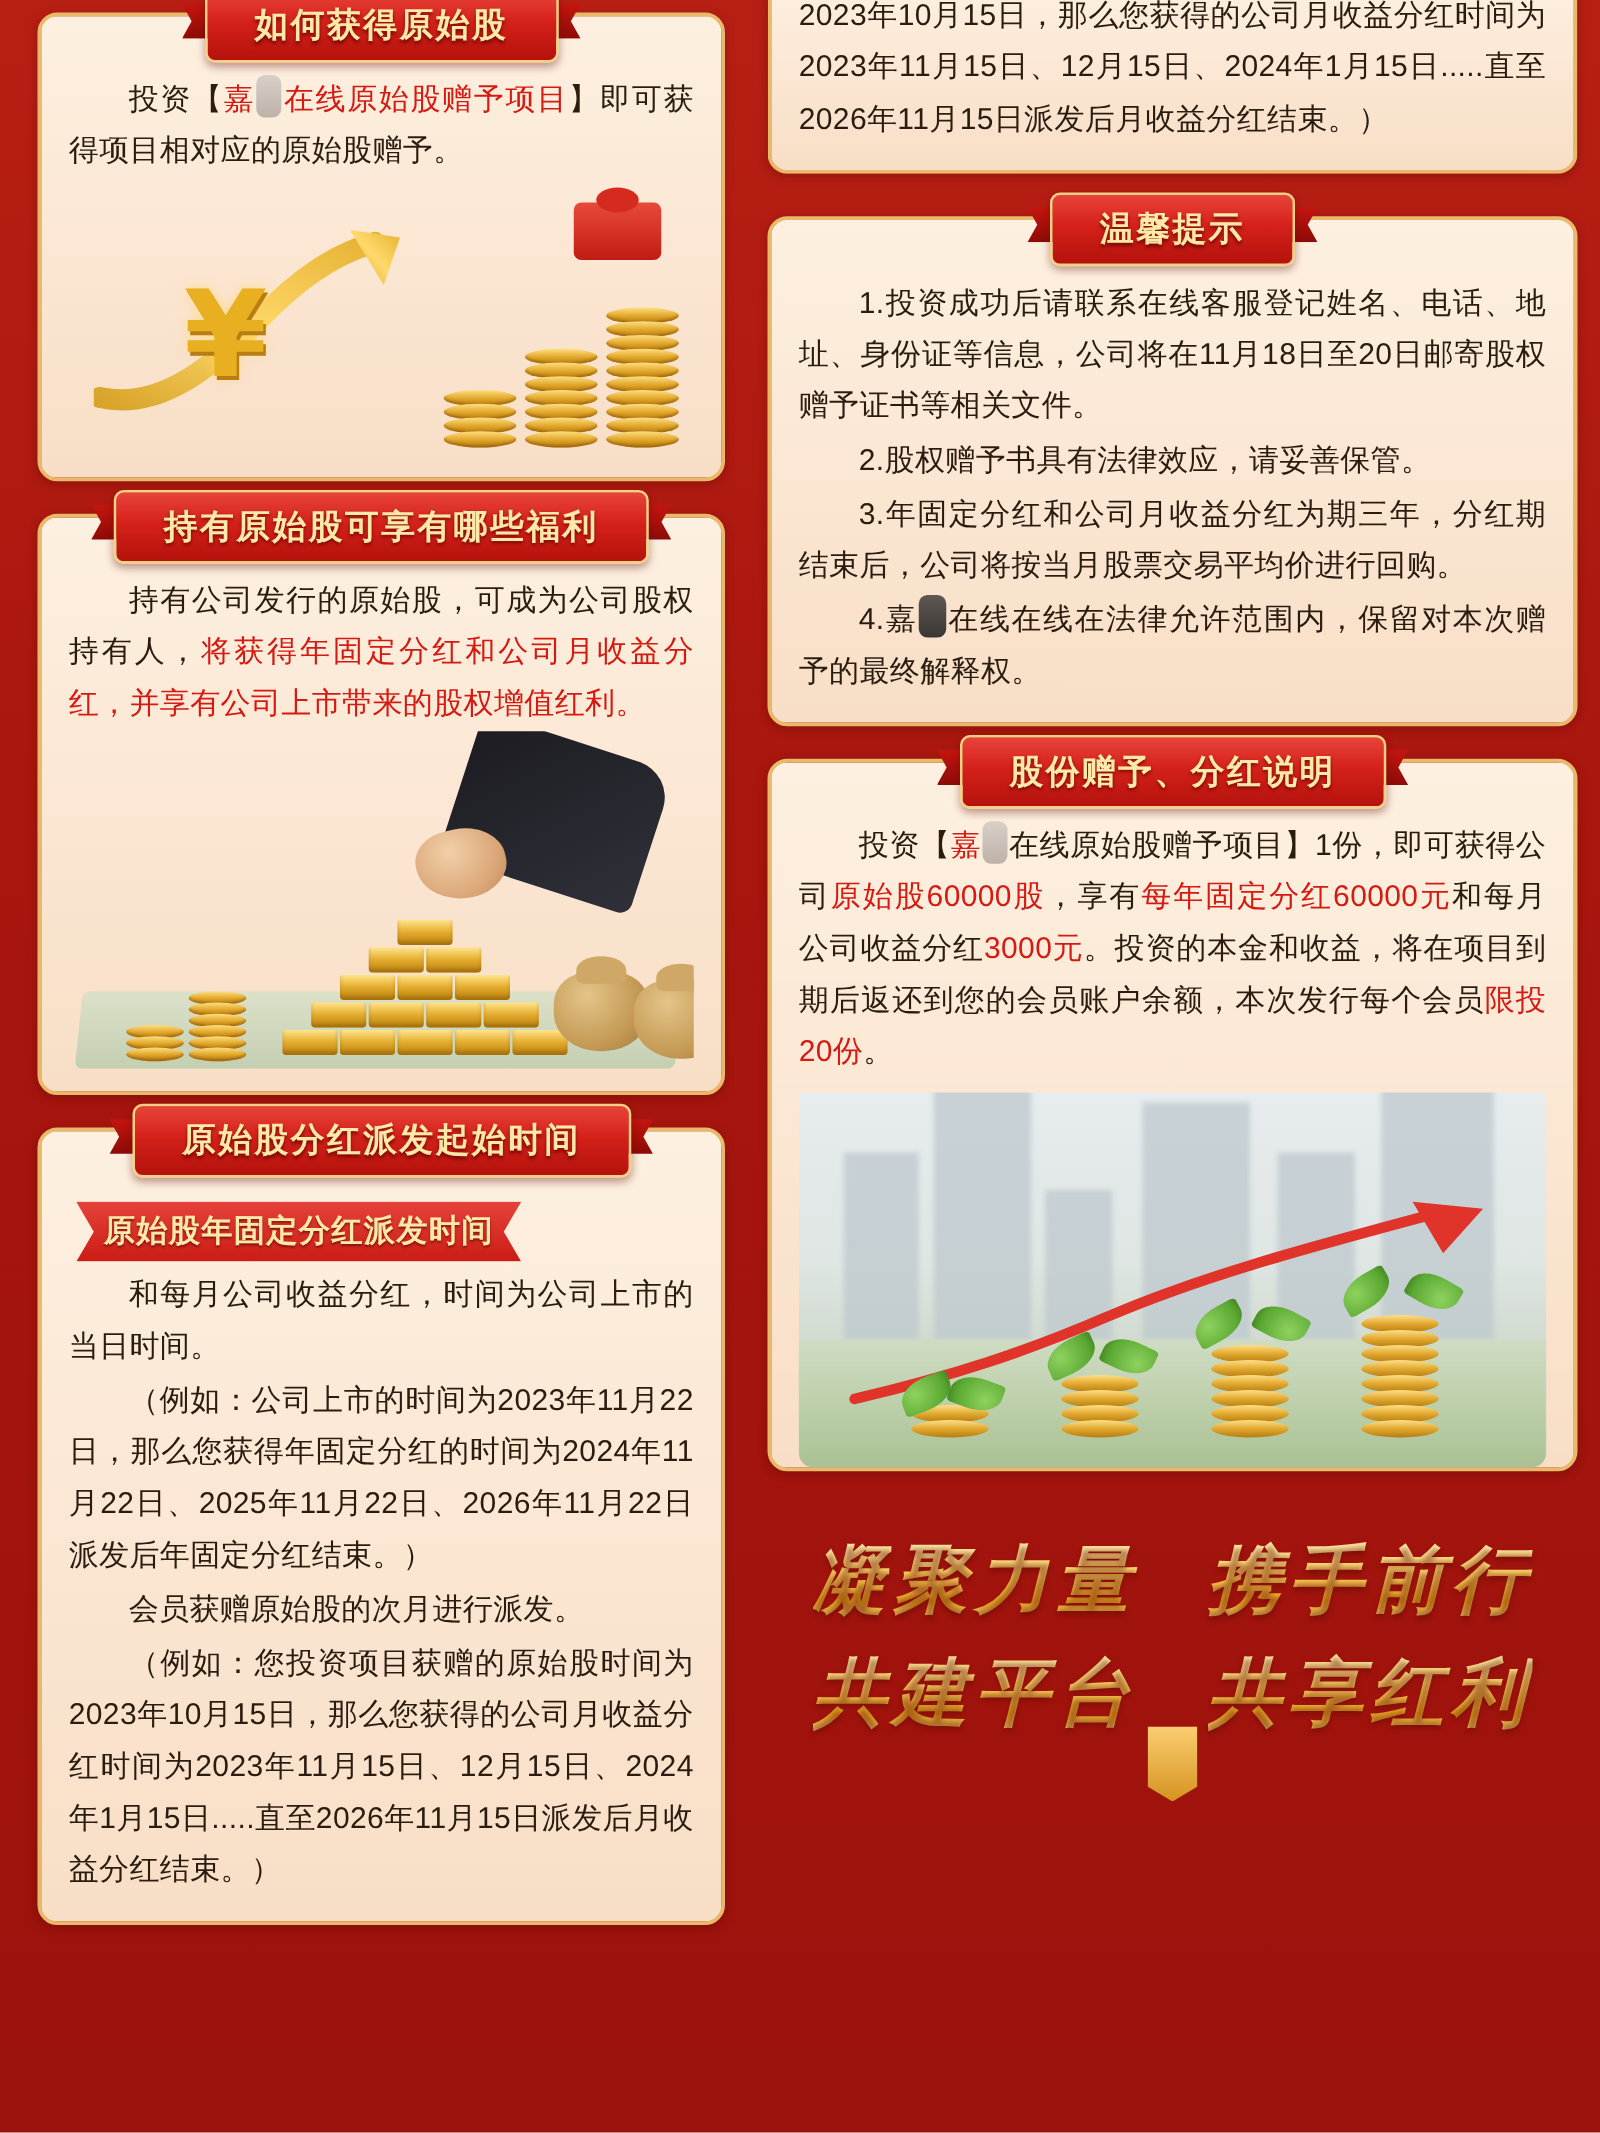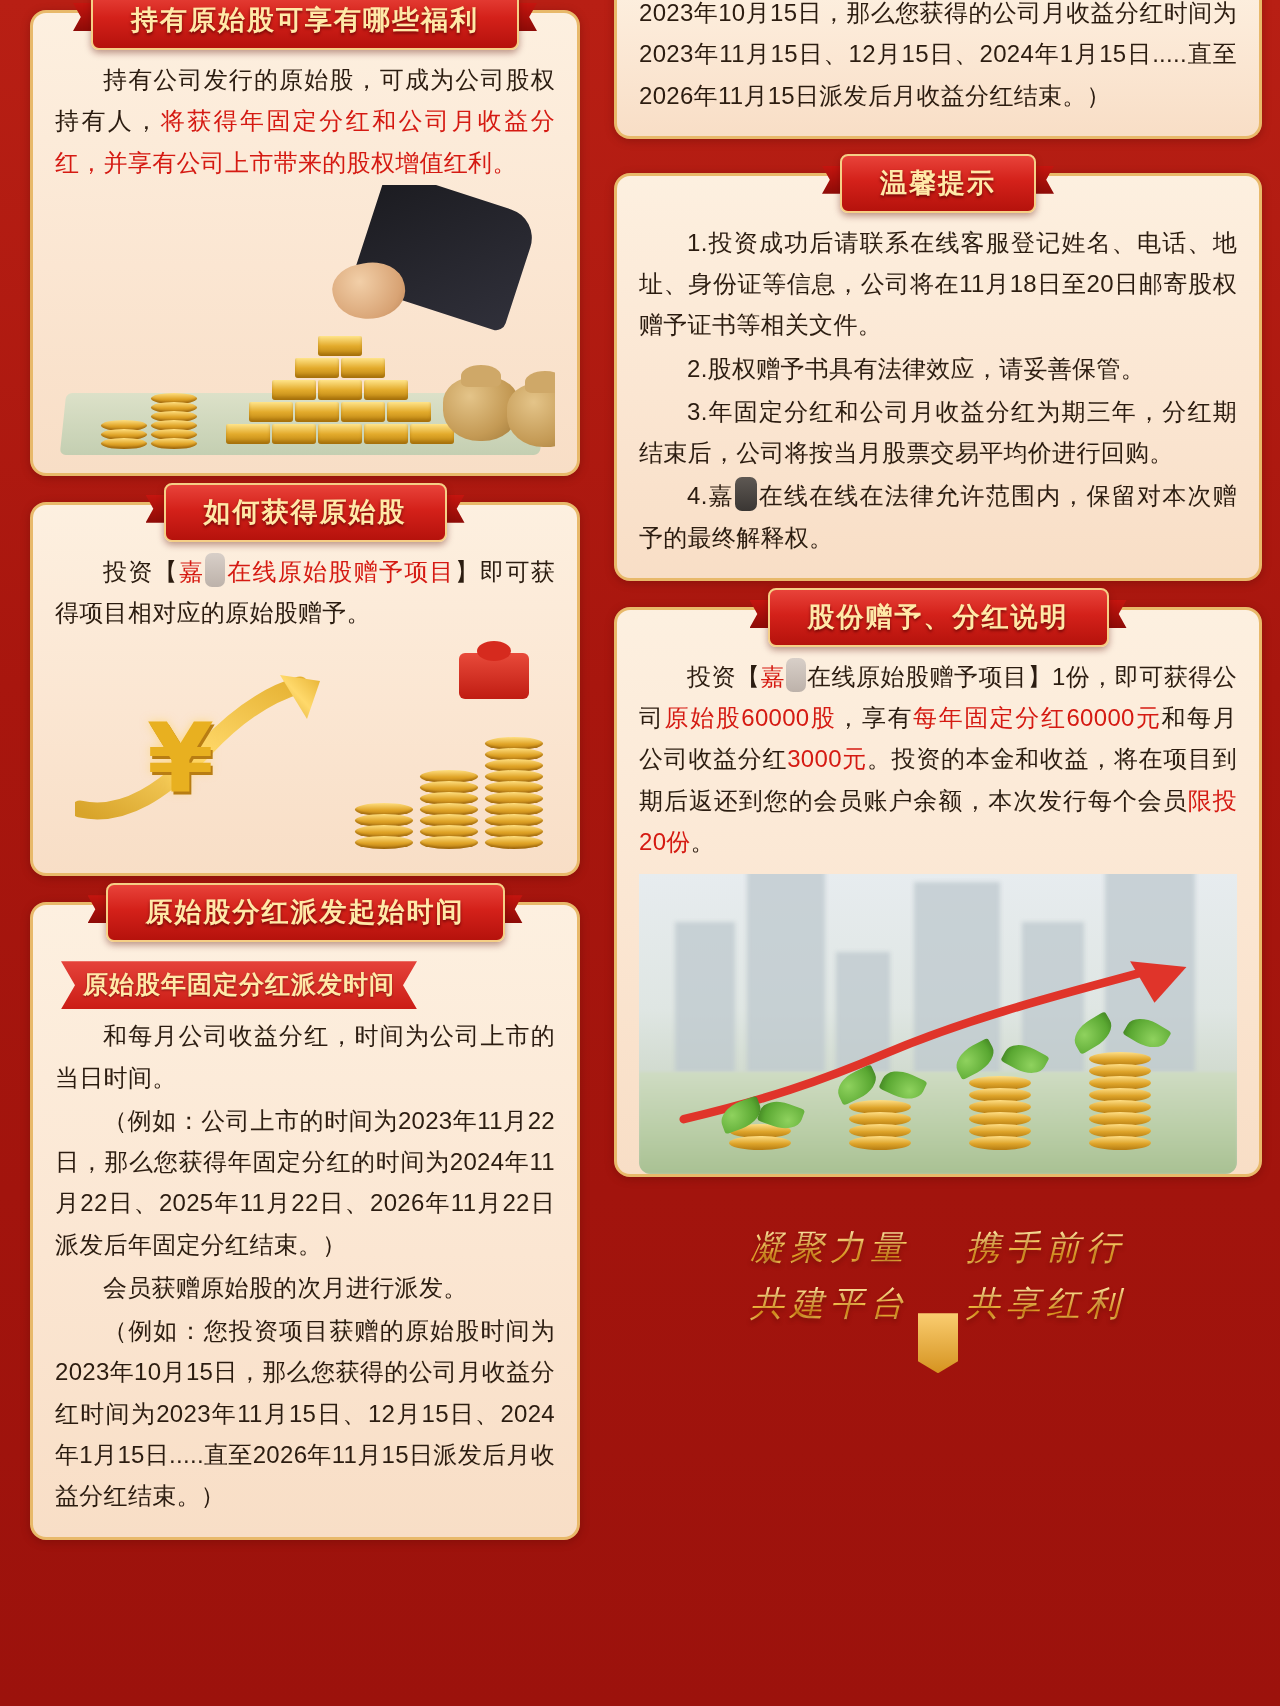--- a/index.html
+++ b/index.html
@@ -300,22 +300,22 @@
     padding: 18px 0 26px 0;
   }
   .slogan .line {
     display: flex;
     justify-content: center;
     gap: 56px;
     margin: 4px 0 10px 0;
   }
   .slogan .txt {
     font-family: "DejaVu Serif", "Liberation Serif", serif;
-    font-size: 34px;
-    font-weight: normal;
+    font-size: 59px;
+    font-weight: bold;
     letter-spacing: 6px;
     background: linear-gradient(180deg, #fff4c4 0%, #ffd566 40%, #e8a51f 70%, #f6e6a3 100%);
     -webkit-background-clip: text;
     background-clip: text;
     color: transparent;
     text-shadow: 0 3px 4px rgba(90,10,0,0.45);
     font-style: italic;
   }
   .ribbon-deco {
     position: absolute;
@@ -332,78 +332,20 @@
     padding-top: 6px;
     margin-top: 0;
   }
 </style>
 </head>
 <body>
 
 <div class="page">
 
   <div class="col col-left">
-
-    <div class="card">
-      <div class="ribbon-wrap">
-        <div class="ribbon">持有原始股可享有哪些福利</div>
-      </div>
-      <div class="body-text">
-        <p class="indent">
-          <span>持有公司发行的原始股，可成为公司股权持有人，</span><span class="red">将获得年固定分红和公司月收益分红，并享有公司上市带来的股权增值红利。</span>
-        </p>
-      </div>
-      <div class="illus illus-gold">
-        <div class="money-bg"></div>
-        <div class="bar-pyramid">
-          <div class="bar-row">
-              <div class="gbar"></div>
-            </div>
-          <div class="bar-row">
-              <div class="gbar"></div>
-              <div class="gbar"></div>
-            </div>
-          <div class="bar-row">
-              <div class="gbar"></div>
-              <div class="gbar"></div>
-              <div class="gbar"></div>
-            </div>
-          <div class="bar-row">
-              <div class="gbar"></div>
-              <div class="gbar"></div>
-              <div class="gbar"></div>
-              <div class="gbar"></div>
-            </div>
-          <div class="bar-row">
-              <div class="gbar"></div>
-              <div class="gbar"></div>
-              <div class="gbar"></div>
-              <div class="gbar"></div>
-              <div class="gbar"></div>
-            </div>
-        </div>
-        <div class="coin-stack" style="left:46px;">
-          <div class="coin sm"></div>
-            <div class="coin sm"></div>
-            <div class="coin sm"></div>
-        </div>
-        <div class="coin-stack" style="left:96px;">
-          <div class="coin sm"></div>
-            <div class="coin sm"></div>
-            <div class="coin sm"></div>
-            <div class="coin sm"></div>
-          <div class="coin sm"></div>
-            <div class="coin sm"></div>
-        </div>
-        <div class="sack" style="left:388px;"></div>
-        <div class="sack" style="left:452px; bottom:8px;"></div>
-        <div class="arm"></div>
-        <div class="hand"></div>
-      </div>
-    </div>
 
     <div class="card">
       <div class="ribbon-wrap">
         <div class="ribbon">如何获得原始股</div>
       </div>
       <div class="body-text">
         <p class="indent">
           <span>投资【</span><span class="red">嘉</span><span class="mask-blob"></span><span class="red">在线原始股赠予项目</span><span>】即可获得项目相对应的原始股赠予。</span>
         </p>
       </div>
@@ -446,20 +388,78 @@
             <div class="coin"></div>
           <div class="coin"></div>
             <div class="coin"></div>
         </div>
         <div class="gift"></div>
       </div>
     </div>
 
     <div class="card">
       <div class="ribbon-wrap">
+        <div class="ribbon">持有原始股可享有哪些福利</div>
+      </div>
+      <div class="body-text">
+        <p class="indent">
+          <span>持有公司发行的原始股，可成为公司股权持有人，</span><span class="red">将获得年固定分红和公司月收益分红，并享有公司上市带来的股权增值红利。</span>
+        </p>
+      </div>
+      <div class="illus illus-gold">
+        <div class="money-bg"></div>
+        <div class="bar-pyramid">
+          <div class="bar-row">
+              <div class="gbar"></div>
+            </div>
+          <div class="bar-row">
+              <div class="gbar"></div>
+              <div class="gbar"></div>
+            </div>
+          <div class="bar-row">
+              <div class="gbar"></div>
+              <div class="gbar"></div>
+              <div class="gbar"></div>
+            </div>
+          <div class="bar-row">
+              <div class="gbar"></div>
+              <div class="gbar"></div>
+              <div class="gbar"></div>
+              <div class="gbar"></div>
+            </div>
+          <div class="bar-row">
+              <div class="gbar"></div>
+              <div class="gbar"></div>
+              <div class="gbar"></div>
+              <div class="gbar"></div>
+              <div class="gbar"></div>
+            </div>
+        </div>
+        <div class="coin-stack" style="left:46px;">
+          <div class="coin sm"></div>
+            <div class="coin sm"></div>
+            <div class="coin sm"></div>
+        </div>
+        <div class="coin-stack" style="left:96px;">
+          <div class="coin sm"></div>
+            <div class="coin sm"></div>
+            <div class="coin sm"></div>
+            <div class="coin sm"></div>
+          <div class="coin sm"></div>
+            <div class="coin sm"></div>
+        </div>
+        <div class="sack" style="left:388px;"></div>
+        <div class="sack" style="left:452px; bottom:8px;"></div>
+        <div class="arm"></div>
+        <div class="hand"></div>
+      </div>
+    </div>
+
+    <div class="card">
+      <div class="ribbon-wrap">
         <div class="ribbon">原始股分红派发起始时间</div>
       </div>
 
       <div class="sub-ribbon">原始股年固定分红派发时间</div>
       <div class="body-text">
         <p class="indent">和每月公司收益分红，时间为公司上市的当日时间。</p>
         <p class="indent">（例如：公司上市的时间为2023年11月22日，那么您获得年固定分红的时间为2024年11月22日、2025年11月22日、2026年11月22日派发后年固定分红结束。）</p>
       </div>
 
       <div class="body-text">

